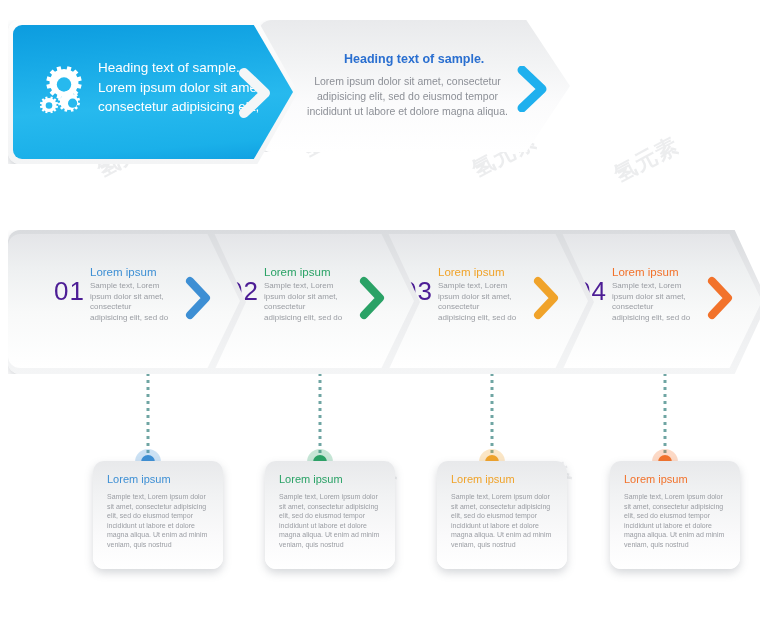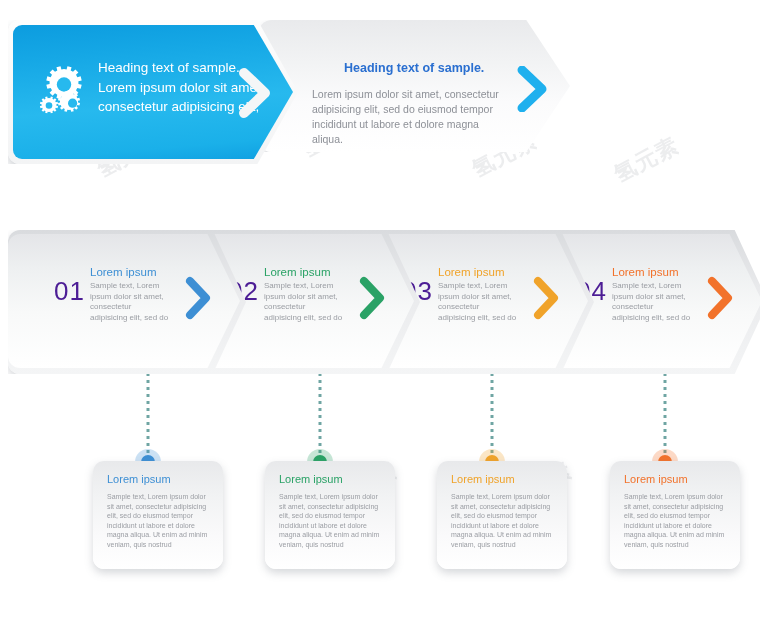--- a/index.html
+++ b/index.html
@@ -73,24 +73,24 @@
     font-size:13.5px;
     line-height:19.5px;
     font-weight:400;
   }
 
   .chev{position:absolute;pointer-events:none;}
   .chev svg{display:block;}
 
   .banner2-text{position:absolute;left:42px;top:32px;width:215px;}
   .banner2-title{
-    color:#2a6fd0;font-size:12.5px;font-weight:700;margin:9px 0 8px 0;padding-left:44px;
+    color:#2a6fd0;font-size:12.5px;font-weight:700;margin:0 0 8px 0;padding-left:44px;
   }
   .banner2-body{
-    color:#8d9097;font-size:10.5px;line-height:15px;margin:12px;
+    color:#8d9097;font-size:10.5px;line-height:15px;margin:0;text-align:center;
   }
 
   
   .steps{position:absolute;left:0;top:228px;width:760px;height:150px;}
   .step{
     position:absolute;top:0;width:244px;height:148px;
   }
   .step .plate-back{
     position:absolute;left:0;top:2px;width:238px;height:144px;
     background:linear-gradient(180deg,#d9dbde 0%,#e9eaec 40%,#f4f5f6 100%);

